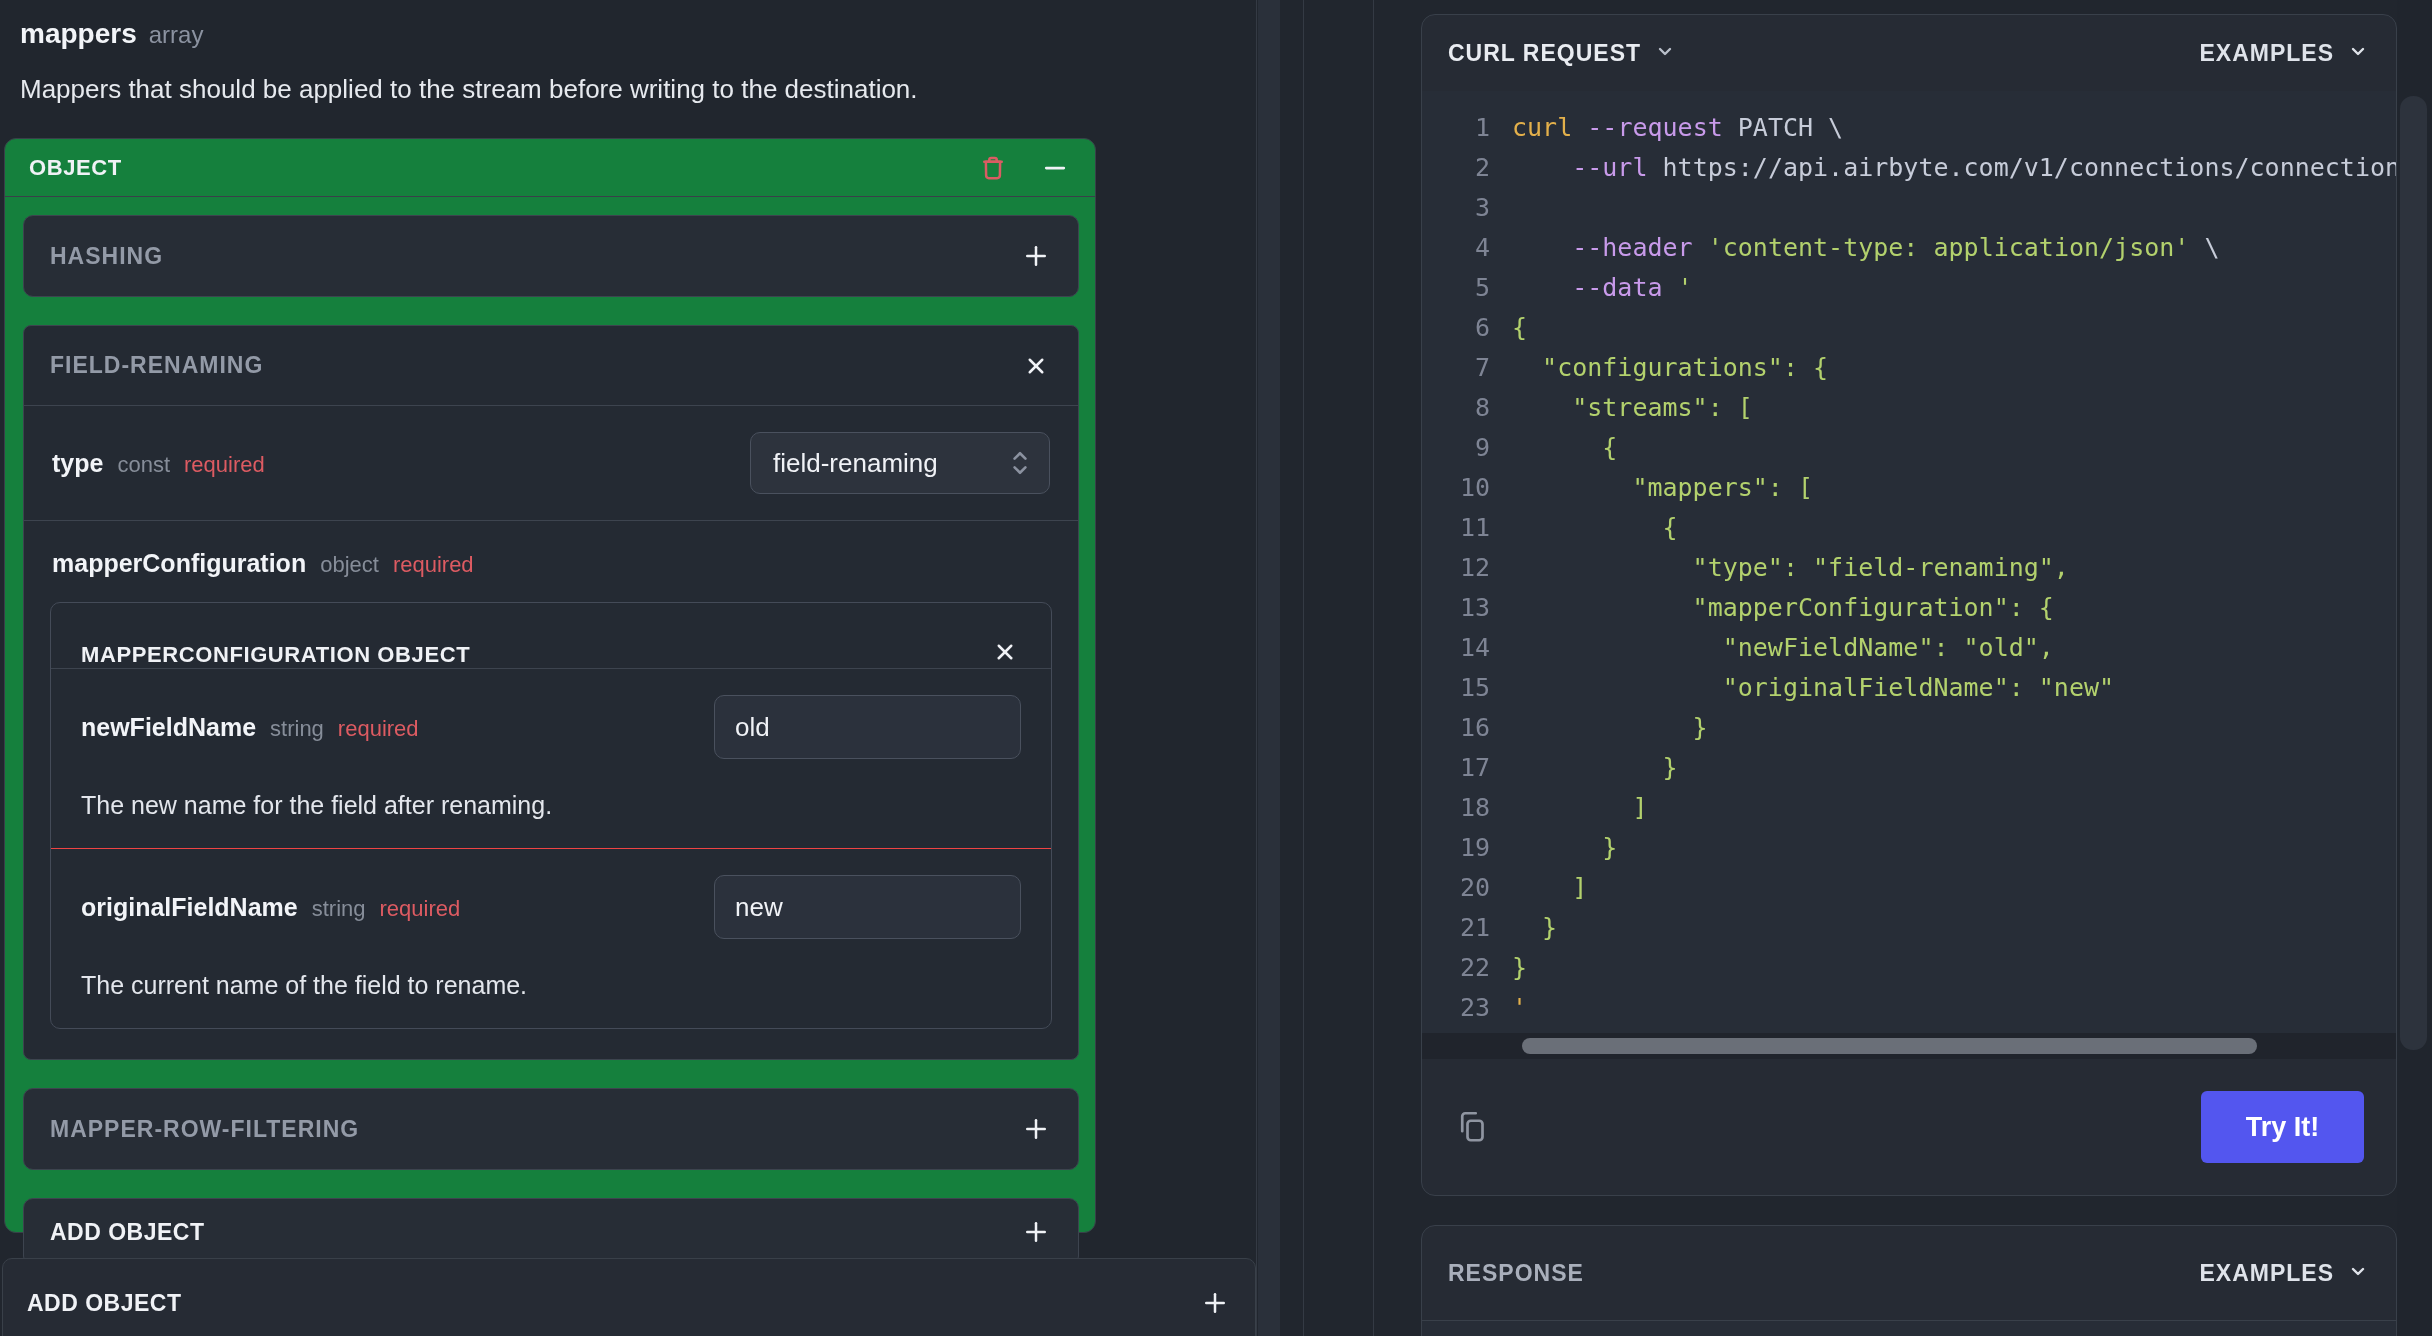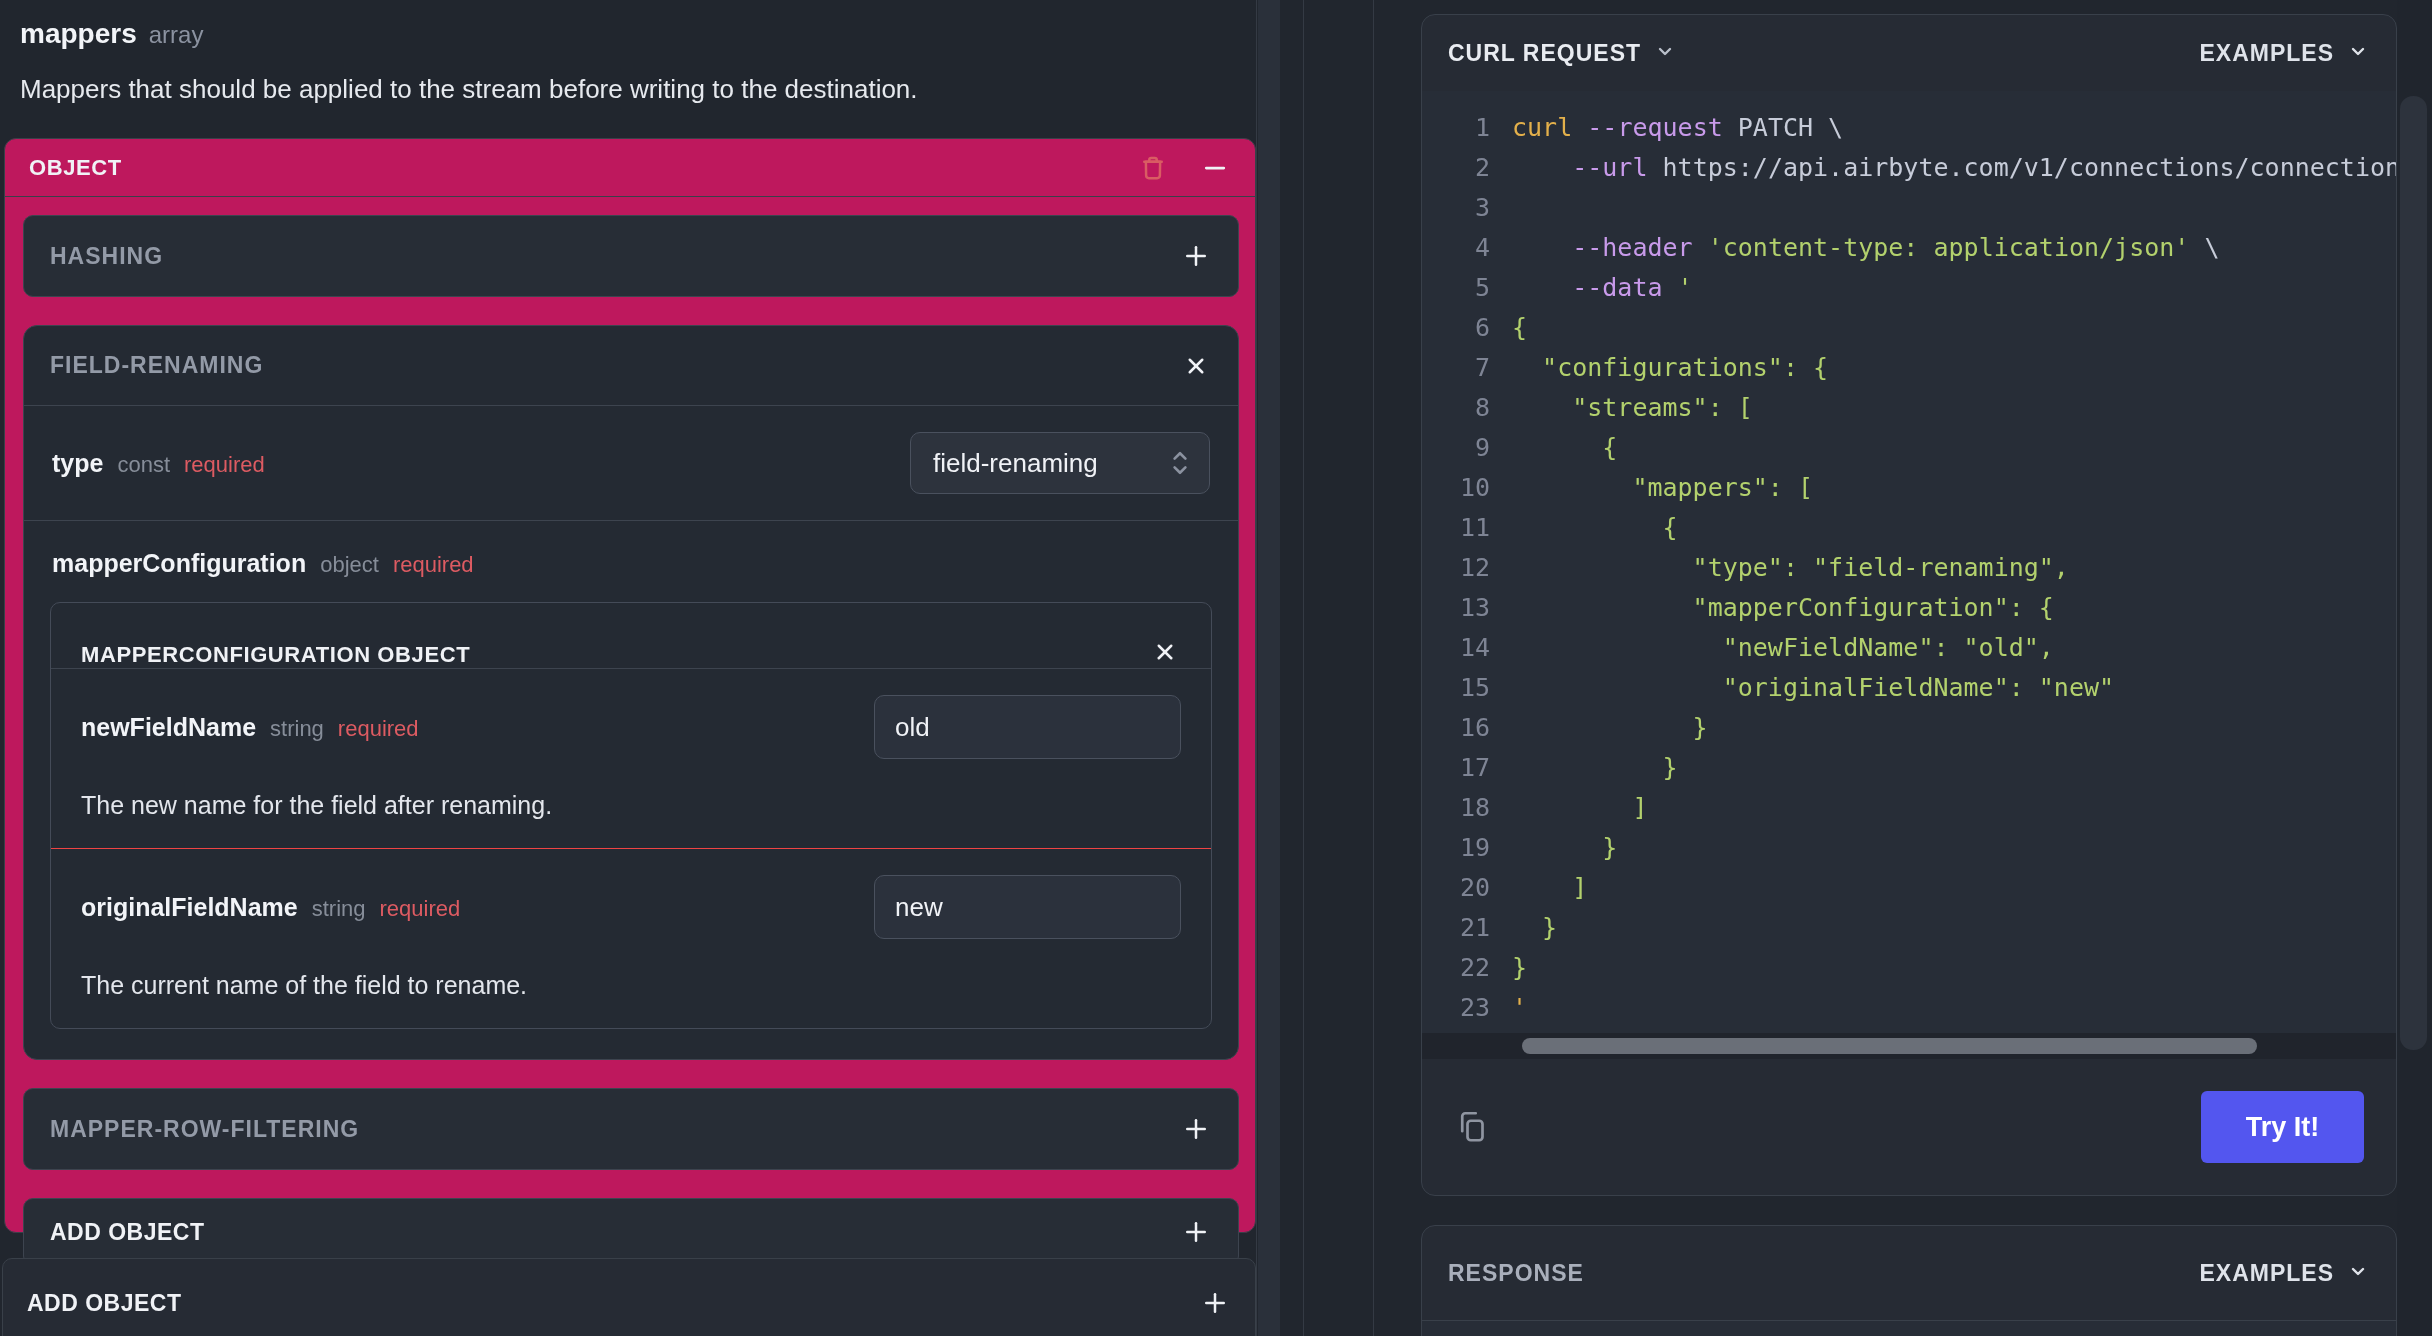--- a/index.html
+++ b/index.html
@@ -16,22 +16,22 @@
   .right-col  { position:absolute; left:1421px; top:0; width:976px; height:1336px; }
   .right-gutter{ position:absolute; left:2397px; top:0; width:35px; height:1336px; background:#20252d; }
 
   
   .lp-title-row { position:absolute; top:18px; left:20px; display:flex; align-items:baseline; gap:12px; }
   .lp-name  { font-size:28px; font-weight:bold; color:#f2f4f8; }
   .lp-type  { font-size:24px; color:#8b92a0; }
   .lp-desc  { position:absolute; top:74px; left:20px; font-size:26px; color:#e6e9ee; }
 
   .object-card {
-    position:absolute; top:138px; left:4px; width:1252px; height:1095px;
-    background:#be185d; border:1px solid #394049; border-radius:12px;
+    position:absolute; top:138px; left:4px; width:1092px; height:1095px;
+    background:#15803d; border:1px solid #394049; border-radius:12px;
   }
   .object-header {
     height:58px; border-bottom:1px solid #394049;
     display:flex; align-items:center; justify-content:space-between; padding:0 24px;
   }
   .object-header .hd-label { font-size:22px; font-weight:bold; letter-spacing:.6px; color:#f0f2f6; }
   .hd-icons { display:flex; align-items:center; gap:30px; }
   .icon-btn { width:32px; height:32px; display:flex; align-items:center; justify-content:center; cursor:pointer; }
   .icon-btn svg { width:30px; height:30px; }
 
@@ -39,21 +39,21 @@
 
   .section-box {
     border:1px solid #3d444f; border-radius:10px; background:#272d36;
     display:flex; align-items:center; justify-content:space-between;
     padding:0 26px; height:82px; margin-bottom:28px;
   }
   .section-label { font-size:23px; font-weight:bold; letter-spacing:1px; color:#939aa7; }
   .section-label.white { color:#f0f2f6; letter-spacing:.5px; }
   .plus-white svg, .x-white svg { width:30px; height:30px; }
 
-  .fr-box { border:1px solid #3d444f; border-radius:14px; background:#242a33; margin-bottom:28px; overflow:hidden; }
+  .fr-box { border:1px solid #3d444f; border-radius:8px; background:#242a33; margin-bottom:28px; overflow:hidden; }
   .fr-header {
     height:80px; display:flex; align-items:center; justify-content:space-between;
     padding:0 26px; border-bottom:1px solid #3d444f;
   }
   .type-row {
     display:flex; align-items:center; justify-content:space-between;
     padding:26px 28px 26px 28px; border-bottom:1px solid #3d444f;
   }
   .meta-line { display:flex; align-items:baseline; gap:14px; }
   .fname { font-size:25px; font-weight:bold; color:#f2f4f8; }

